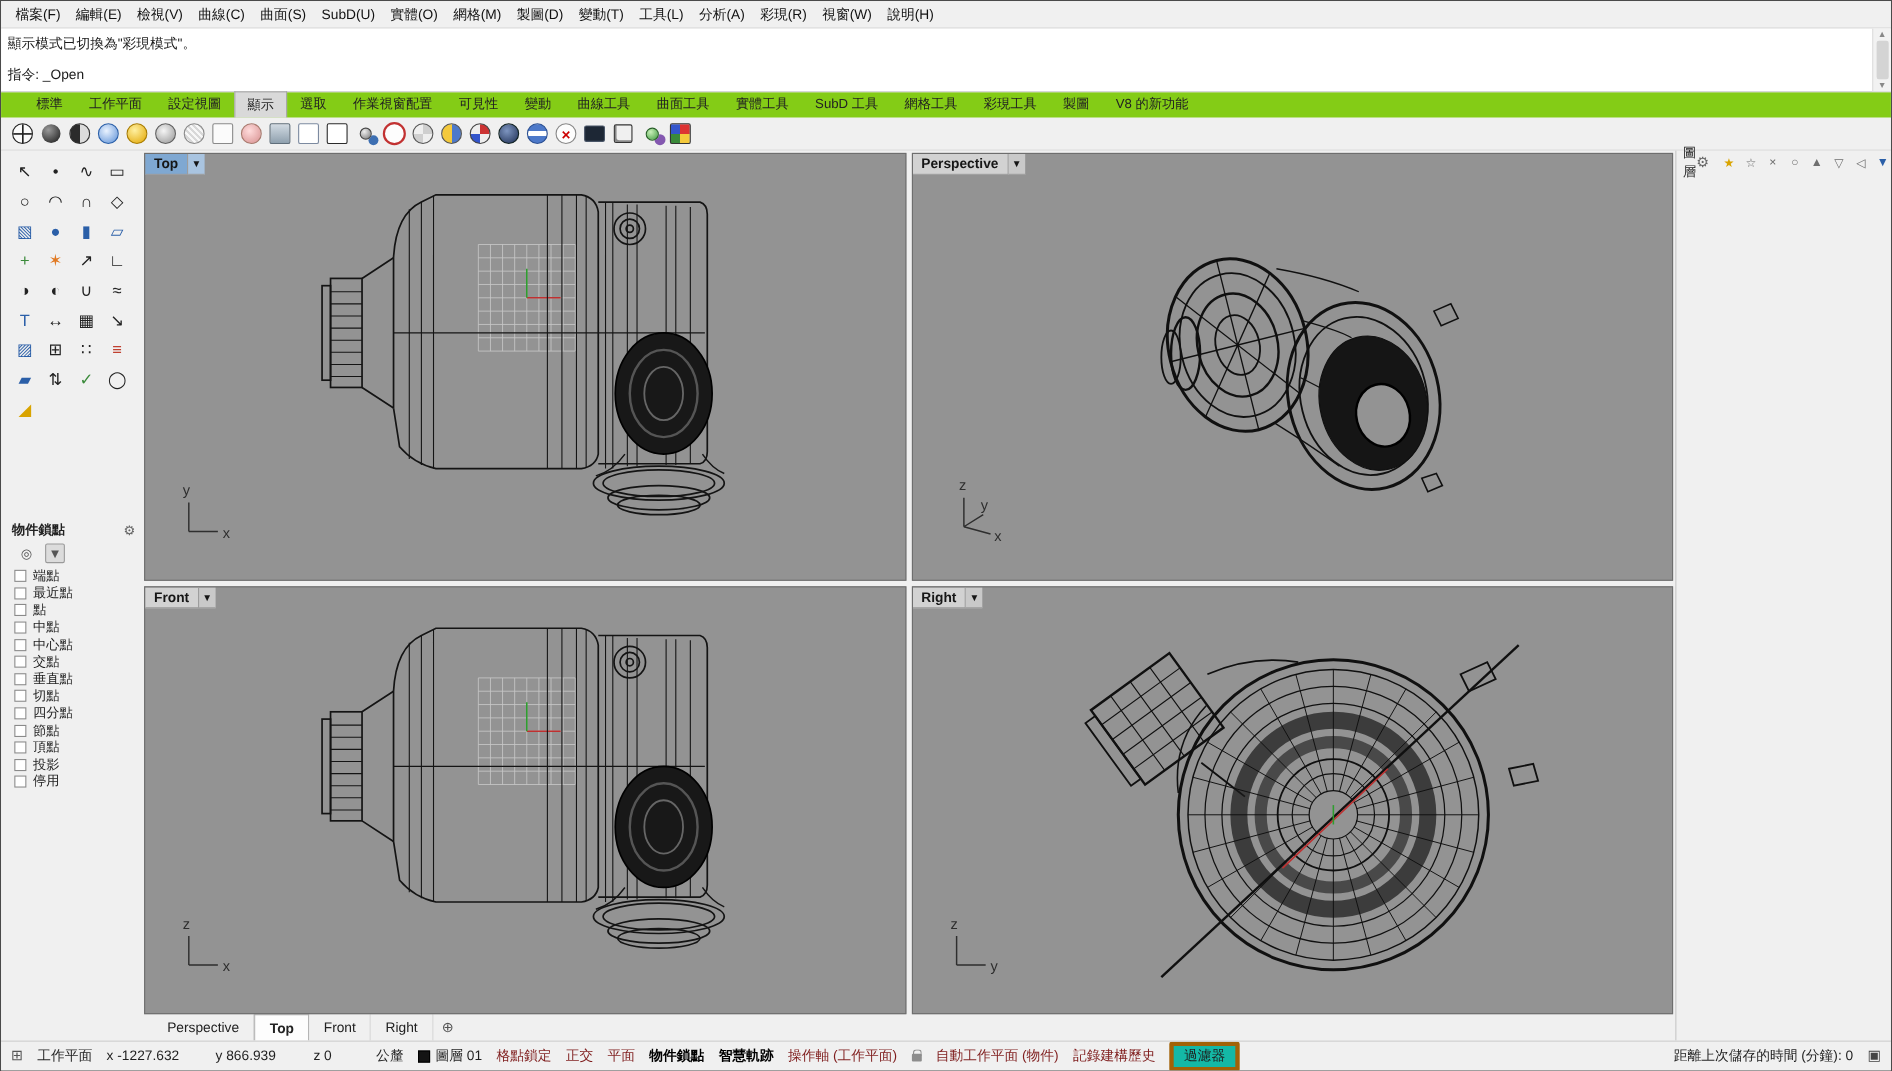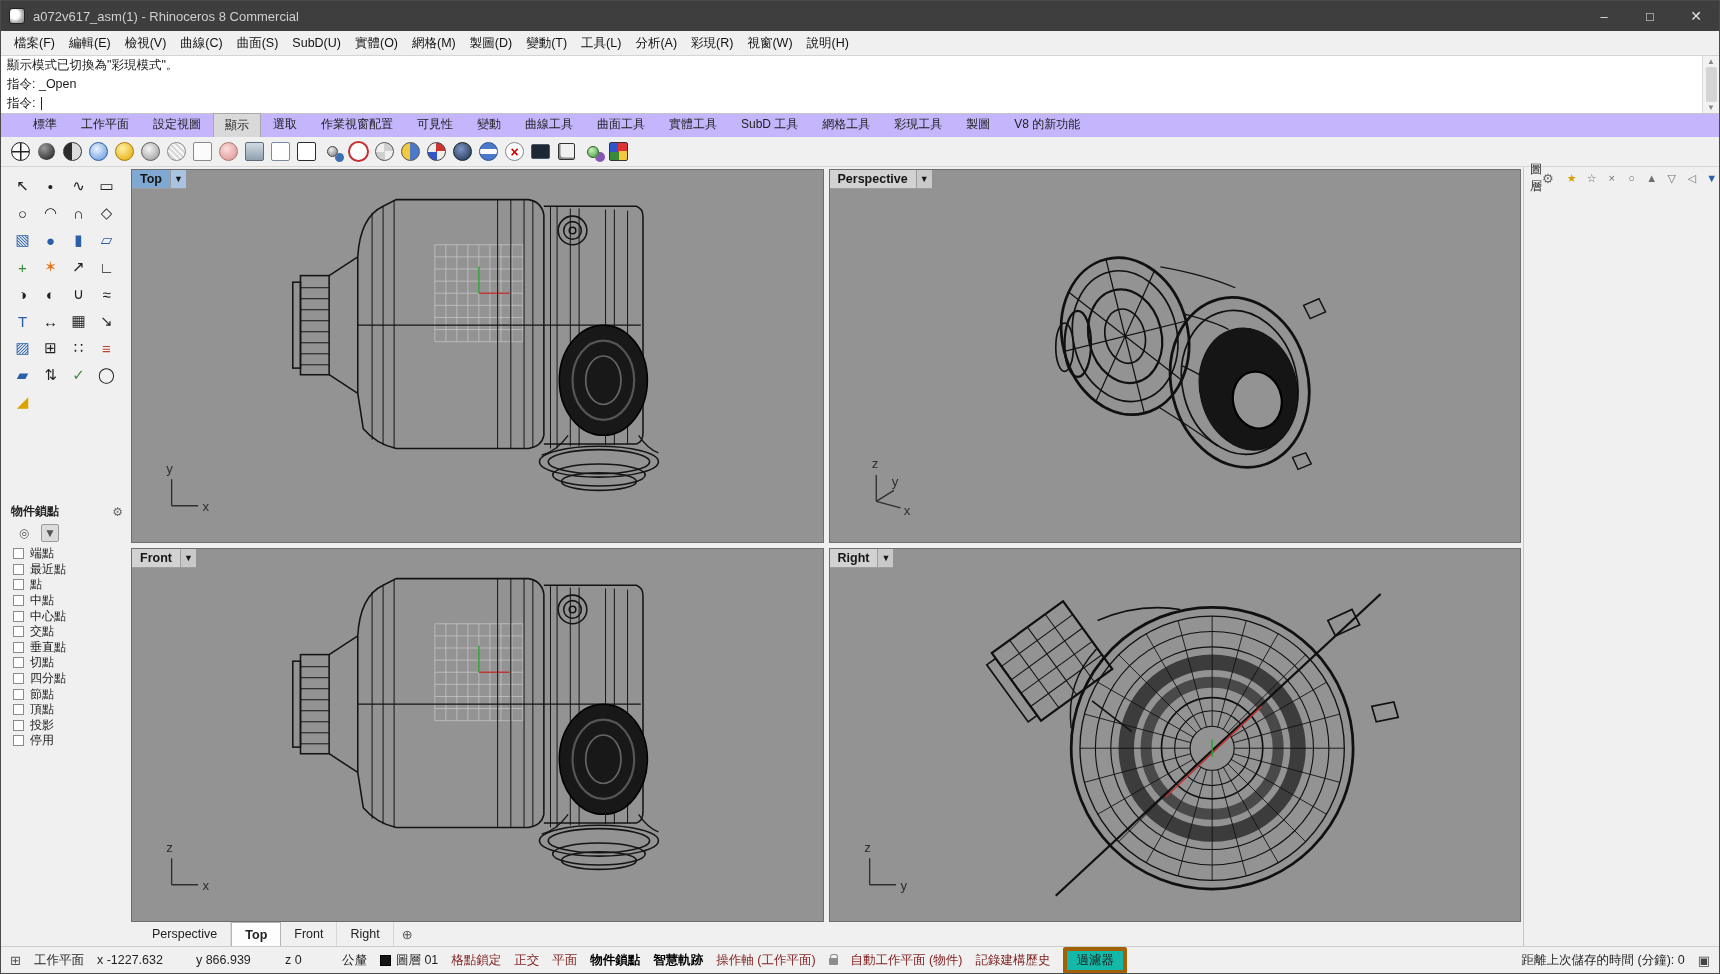--- a/index.html
+++ b/index.html
@@ -21,21 +21,21 @@
 .cmdarea{height:58px;background:#ffffff;border-bottom:1px solid #c6c6c6;display:flex;flex:none}
 .cmd-lines{flex:1;padding:0 6px;font-size:12.5px;color:#1a1a1a;display:flex;flex-direction:column;justify-content:space-around;overflow:hidden}
 .cmd-line{height:17px;line-height:17px;white-space:nowrap}
 .cmd-prompt-line{display:flex;align-items:center;gap:4px}
 .cmd-input{border:none;outline:none;font-size:12.5px;flex:1;height:16px;background:transparent}
 .caret-bar{width:1px;height:13px;background:#222;display:inline-block;margin-left:2px}
 .cmd-scrollbar{width:17px;background:#f2f2f2;border-left:1px solid #ddd;display:flex;flex-direction:column;align-items:center;justify-content:space-between;padding:1px 0;color:#888;font-size:8px}
 .cmd-thumb{width:11px;flex:1;margin:1px 0;background:#d4d4d4;border-radius:2px}
 
 
-.ribbon-tabs{height:23px;background:#c4b5fd;display:flex;align-items:flex-end;padding-left:20px;font-size:12px;color:#222;flex:none}
+.ribbon-tabs{height:23px;background:#84cc16;display:flex;align-items:flex-end;padding-left:20px;font-size:12px;color:#222;flex:none}
 .ribbon-tab{padding:3px 11px;white-space:nowrap;border:1px solid transparent}
 .ribbon-tab[data-active="true"]{background:#d9d9d9;border:1px solid #a8a8a8;border-bottom:none}
 
 
 .icon-toolbar{height:30px;background:#f0f0f0;display:flex;align-items:center;gap:3px;padding-left:8px;border-bottom:1px solid #d6d6d6;flex:none}
 .ticon{width:23px;height:23px;display:flex;align-items:center;justify-content:center;position:relative;border-radius:3px}
 .ticon::before{content:"";width:17px;height:17px;border-radius:50%}
 .ticon[data-type="wire-globe"]::before{border:1.5px solid #222;background:linear-gradient(#222,#222) center/100% 1.5px no-repeat,linear-gradient(#222,#222) center/1.5px 100% no-repeat,#fafafa}
 .ticon[data-type="dark-sphere"]::before{background:radial-gradient(circle at 35% 30%,#9a9a9a,#141414)}
 .ticon[data-type="half-sphere"]::before{background:linear-gradient(90deg,#2b2b2b 50%,#dcdcdc 50%);border:1px solid #333}
@@ -138,29 +138,20 @@
 .lock::before{content:"";position:absolute;left:1.5px;top:-4px;width:6px;height:5px;border:1.5px solid #8d8d8d;border-bottom:none;border-radius:3px 3px 0 0}
 .sb-timer{margin-left:auto}
 .sb-panel-icon{color:#444;font-size:13px}
 text{font-family:"Liberation Sans","DejaVu Sans",sans-serif}
 </style>
 </head>
 <body>
 
 <div class="app">
 
-  <div class="titlebar">
-    <span class="app-icon"></span>
-    <span>a072v617_asm(1) - Rhinoceros 8 Commercial</span>
-    <div class="win-controls">
-      <span class="win-btn">–</span>
-      <span class="win-btn">□</span>
-      <span class="win-btn close">✕</span>
-    </div>
-  </div>
 
   <div class="menubar">
 
   <span class="menu-item">檔案(F)</span>
       <span class="menu-item">編輯(E)</span>
       <span class="menu-item">檢視(V)</span>
       <span class="menu-item">曲線(C)</span>
       <span class="menu-item">曲面(S)</span>
       <span class="menu-item">SubD(U)</span>
       <span class="menu-item">實體(O)</span>
@@ -171,25 +162,20 @@
       <span class="menu-item">分析(A)</span>
       <span class="menu-item">彩現(R)</span>
       <span class="menu-item">視窗(W)</span>
       <span class="menu-item">說明(H)</span>
     </div>
 
   <div class="cmdarea">
     <div class="cmd-lines">
       <div class="cmd-line">顯示模式已切換為"彩現模式"。</div>
       <div class="cmd-line">指令: _Open</div>
-      <div class="cmd-line cmd-prompt-line">
-        <span>指令:</span>
-        <span class="caret-bar"></span>
-        <input class="cmd-input" style="">
-      </div>
     </div>
     <div class="cmd-scrollbar">
       <span>▲</span>
       <span class="cmd-thumb"></span>
       <span>▼</span>
     </div>
   </div>
 
   <div class="ribbon-tabs">
 

